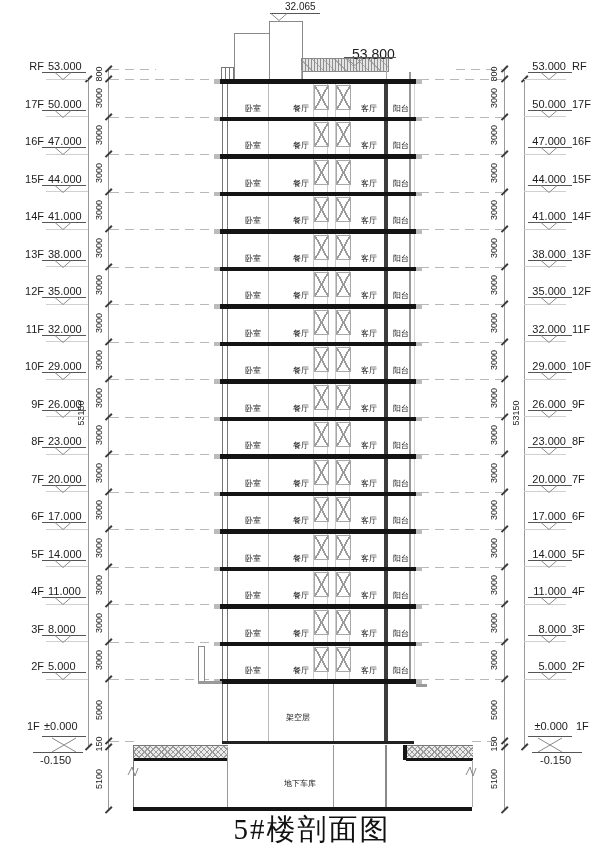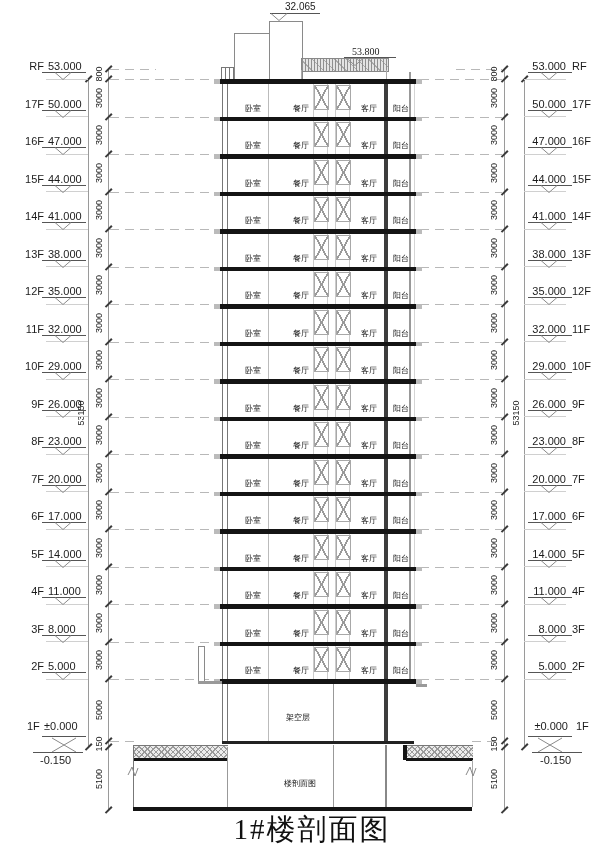--- a/index.html
+++ b/index.html
@@ -497,21 +497,21 @@
     <div class="ln" style="left: 386px; top: 70px; width: 1px; height: 9px; background: rgb(170, 170, 170);"></div>
     <div class="rail" style="left: 221px; top: 67px; width: 13px; height: 12px;"></div>
     <div class="ln" style="left: 409px; top: 72px; width: 2px; height: 7px; background: rgb(153, 153, 153);"></div>
     <div class="t" style="left: 285px; top: 2px; font-size: 10px;">32.065</div>
     <div class="ln" style="left: 270px; top: 12.5px; width: 50px; height: 1px; background: rgb(85, 85, 85);"></div>
     <div class="ln" style="left: 270px; top: 13px; width: 18px; height: 8px;">
       <svg width="18" height="8" viewBox="0 0 18 8">
         <path d="M1 0.5 L9 7.5 L17 0.5" fill="none" stroke="#8a8a8a" stroke-width="1"></path>
       </svg>
     </div>
-    <div class="t" style="left: 352px; top: 47px; font-size: 10px; font-family: Liberation Serif, serif;">53.800</div>
+    <div class="t" style="left: 352px; top: 47px; font-size: 14px;">53.800</div>
     <div class="ln" style="left: 344px; top: 57px; width: 52px; height: 1px; background: rgb(85, 85, 85);"></div>
     <div class="ln" style="left: 346px; top: 58px; width: 18px; height: 8px;">
       <svg width="18" height="8" viewBox="0 0 18 8">
         <path d="M1 0.5 L9 7.5 L17 0.5" fill="none" stroke="#8a8a8a" stroke-width="1"></path>
       </svg>
     </div>
     <div class="ln" style="left: 222px; top: 79px; width: 1px; height: 662px; background: rgb(119, 119, 119);"></div>
     <div class="ln" style="left: 227px; top: 79px; width: 1px; height: 662px; background: rgb(119, 119, 119);"></div>
     <div class="ln" style="left: 268px; top: 79px; width: 1px; height: 662px; background: rgb(187, 187, 187);"></div>
     <div class="ln" style="left: 313px; top: 79px; width: 1px; height: 600px; background: rgb(204, 204, 204);"></div>
@@ -686,15 +686,15 @@
     <div class="ln" style="left: 126px; top: 764px; width: 14px; height: 14px;">
       <svg width="14" height="14" viewBox="0 0 14 14">
         <polyline points="2,11 6,3 9,12 12,4" fill="none" stroke="#888" stroke-width="1"></polyline>
       </svg>
     </div>
     <div class="ln" style="left: 464px; top: 764px; width: 14px; height: 14px;">
       <svg width="14" height="14" viewBox="0 0 14 14">
         <polyline points="2,11 6,3 9,12 12,4" fill="none" stroke="#888" stroke-width="1"></polyline>
       </svg>
     </div>
-    <div class="rm" style="left: 300px; top: 780px;">楼剖面图</div>
-    <div class="title">1#楼剖面图</div>
+    <div class="rm" style="left: 300px; top: 780px;">地下车库</div>
+    <div class="title">5#楼剖面图</div>
 </div>
 
 </body></html>

